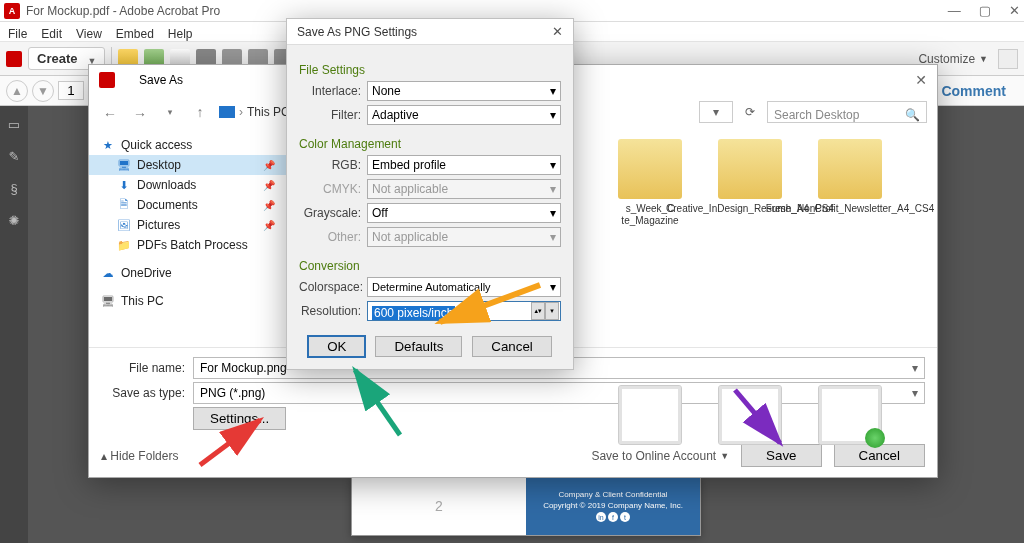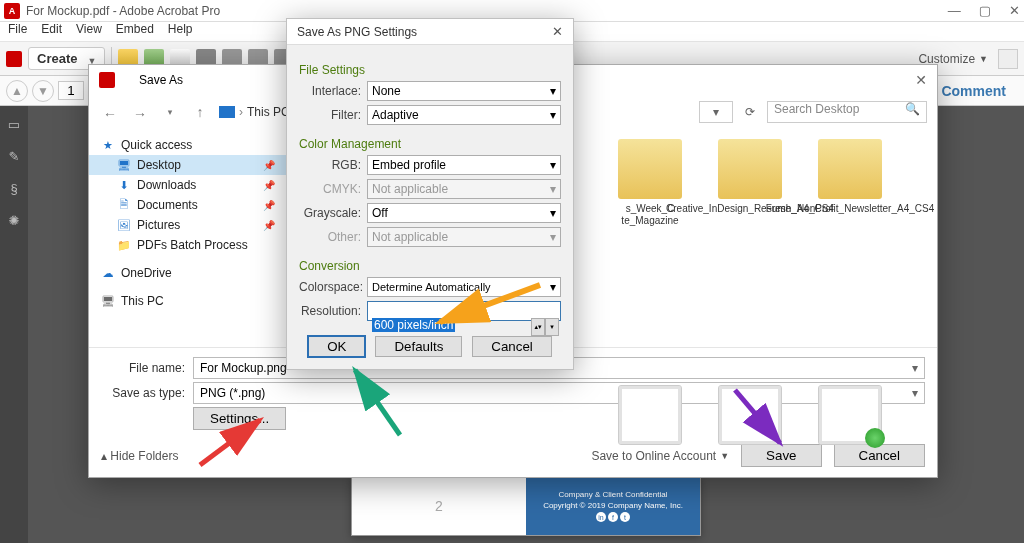--- a/index.html
+++ b/index.html
@@ -17,21 +17,21 @@
     height: 22px;
     background: #fff;
     border-bottom: 1px solid #ddd;
     display: flex;
     align-items: center;
     padding: 0 4px;
     color: #555;
   }
   .titlebar .icon { width:16px; height:16px; background:#c00; border-radius:2px; margin-right:6px; display:flex; align-items:center; justify-content:center; color:#fff; font-size:9px; font-weight:bold;}
   .winbtns { margin-left:auto; display:flex; gap:18px; color:#666; font-size:13px;}
-  .menubar { height:20px; background:#fff; display:flex; align-items:flex-start; gap:14px; padding:0 8px; border-bottom:1px solid #e5e5e5; color:#333;}
+  .menubar { height:20px; background:#fff; display:flex; align-items:flex-end; gap:14px; padding:0 8px; border-bottom:1px solid #e5e5e5; color:#333;}
   .toolbar { height:34px; background:#f5f5f5; border-bottom:1px solid #ccc; display:flex; align-items:center; padding:0 6px; gap:6px;}
   .tb-create { background:#fff; border:1px solid #ccc; border-radius:3px; padding:3px 8px; display:flex; align-items:flex-end; gap:6px; font-weight:bold; font-size:13px; color:#333;}
   .tb-create .drop { font-size:9px; color:#666; margin-left:4px;}
   .tb-icon { width:20px; height:20px; border-radius:2px;}
   .open-g{background:linear-gradient(#ffd966,#f1c232);}
   .save-g{background:linear-gradient(#a4d18e,#6aa84f);}
   .mail-g{background:linear-gradient(#fff,#ccc);}
   .print-g{background:#888;}
   .edit-g{background:#999;}
   .toolbar .right { margin-left:auto; display:flex; align-items:center; gap:10px;}
@@ -66,21 +66,21 @@
   .sa-title .ic{width:16px;height:16px;background:#c00;border-radius:2px;}
   .sa-title .x{margin-left:auto; color:#666; font-size:14px;}
   .sa-nav{height:34px; display:flex; align-items:center; gap:8px; padding:0 10px;}
   .sa-nav .arr{width:22px;height:22px; color:#777; display:flex;align-items:center;justify-content:center;font-size:14px;}
   .sa-nav .crumb{display:flex;align-items:center;gap:4px;color:#333;}
   .sa-nav .crumb .fico{width:16px;height:12px;background:#2173c9;}
   .sa-nav .sep{color:#888;}
   .sa-nav .right{margin-left:auto; display:flex; gap:6px;}
   .sa-nav .drop2{border:1px solid #ccc; width:34px;height:22px; display:flex;align-items:center;justify-content:center;color:#666;}
   .sa-nav .refresh{width:22px;height:22px;display:flex;align-items:center;justify-content:center;color:#666;}
-  .sa-search{border:1px solid #ccc; width:160px; height:22px; display:flex;align-items:flex-start; padding:0 6px; color:#888; justify-content:space-between;}
+  .sa-search{border:1px solid #ccc; width:160px; height:22px; display:flex;align-items:flex-end; padding:0 6px; color:#888; justify-content:space-between;}
   .sa-toolbar{height:30px; display:flex;align-items:center;gap:18px; padding:0 12px; border-top:1px solid #e5e5e5; border-bottom:1px solid #e5e5e5;}
   .sa-link{color:#1a6fc4;}
   .sa-link.drop::after{content:" ▾"; font-size:9px;}
   .sa-toolbar .right{margin-left:auto;display:flex;align-items:center;gap:10px;}
   .viewbtn{border:1px solid #ccc; width:36px; height:20px; display:flex;align-items:center;justify-content:center;color:#2173c9;font-size:10px;}
   .help{width:18px;height:18px;border-radius:50%;background:#1a6fc4;color:#fff;display:flex;align-items:center;justify-content:center;font-weight:bold;font-size:11px;}
   .sa-body{flex:1; display:flex; min-height:0;}
   .sa-side{width:200px; border-right:1px solid #e5e5e5; padding:6px 0; overflow:hidden;}
   .tree-item{display:flex;align-items:center;gap:6px; padding:3px 12px; color:#222;}
   .tree-item.l2{padding-left:28px;}
@@ -126,21 +126,21 @@
   }
   .ps-title{height:26px; background:#fff; border-bottom:1px solid #ddd; display:flex; align-items:center; padding:0 10px; font-size:12px; color:#333;}
   .ps-title .x{margin-left:auto;color:#555; font-size:13px;}
   .ps-body{flex:1; padding:6px 12px 0;}
   .ps-group-title{color:#4d7c0f; margin:12px 0 4px;}
   .ps-row{display:flex; align-items:center; gap:6px; margin:4px 0;}
   .ps-row label{width:62px; text-align:right; color:#444;}
   .ps-row label.dis{color:#a0a0a0;}
   .ps-dd{flex:1; border:1px solid #adadad; height:20px; background:#fff; display:flex; align-items:center; justify-content:space-between; padding:0 4px;}
   .ps-dd.dis{color:#999; background:#f4f4f4;}
-  .ps-in{flex:1; border:1px solid #3a78b0; height:20px; background:#fff; display:flex;align-items:flex-start;justify-content:space-between; padding:16px 1px 0 4px;}
+  .ps-in{flex:1; border:1px solid #3a78b0; height:20px; background:#fff; display:flex;align-items:flex-end;justify-content:space-between; padding:16px 1px 0 4px;}
   .ps-in .val{background:#1a74d0; color:#fff; padding:0 2px;}
   .ps-in .ctl{display:flex; gap:0;}
   .ps-in .spin{width:14px;height:18px;border:1px solid #adadad; background:#e1e1e1; font-size:7px; display:flex; align-items:center; justify-content:center;}
   .ps-btns{display:flex; gap:10px; justify-content:center; padding:10px 0 12px;}
   .ps-btn{border:1px solid #adadad; background:#e1e1e1; padding:2px 18px;}
   .ps-btn.primary{border:1px solid #2b6fb3; box-shadow:0 0 0 1px #2b6fb3;}
 
   
   .arrow{position:absolute; z-index:30; pointer-events:none;}
   .arrow svg{overflow:visible;}

